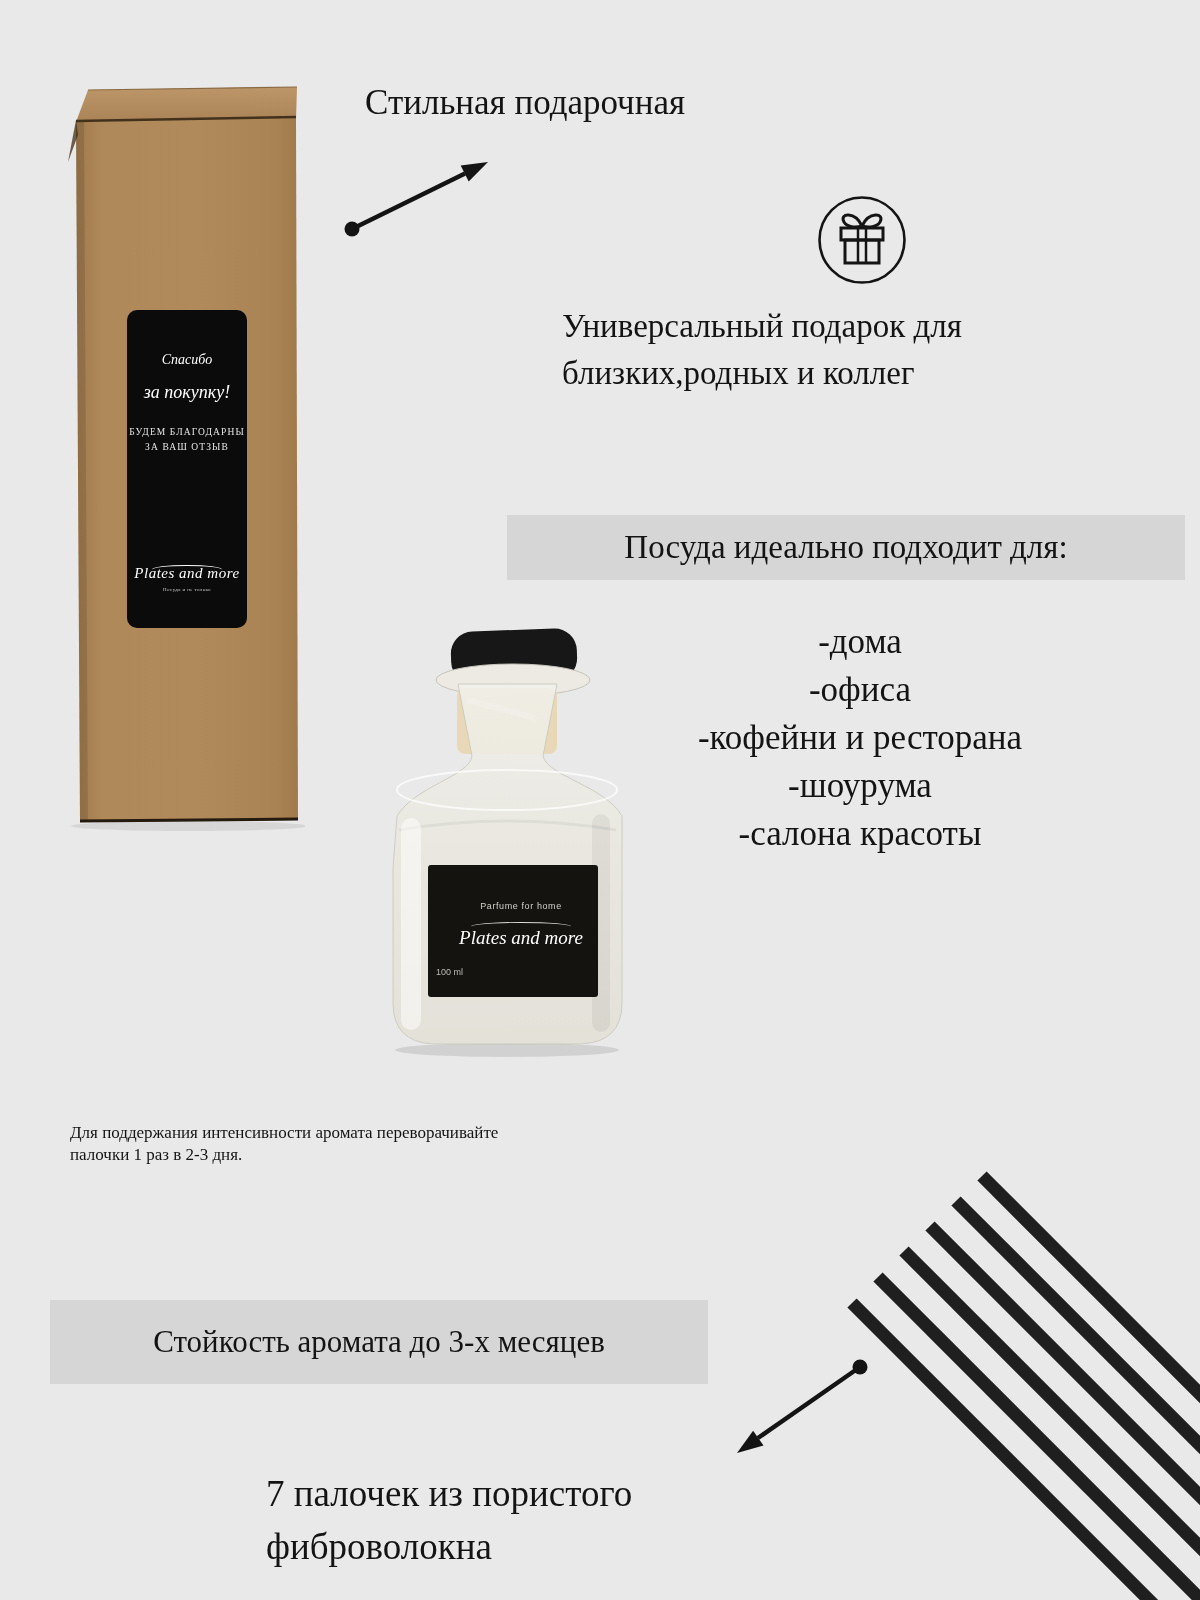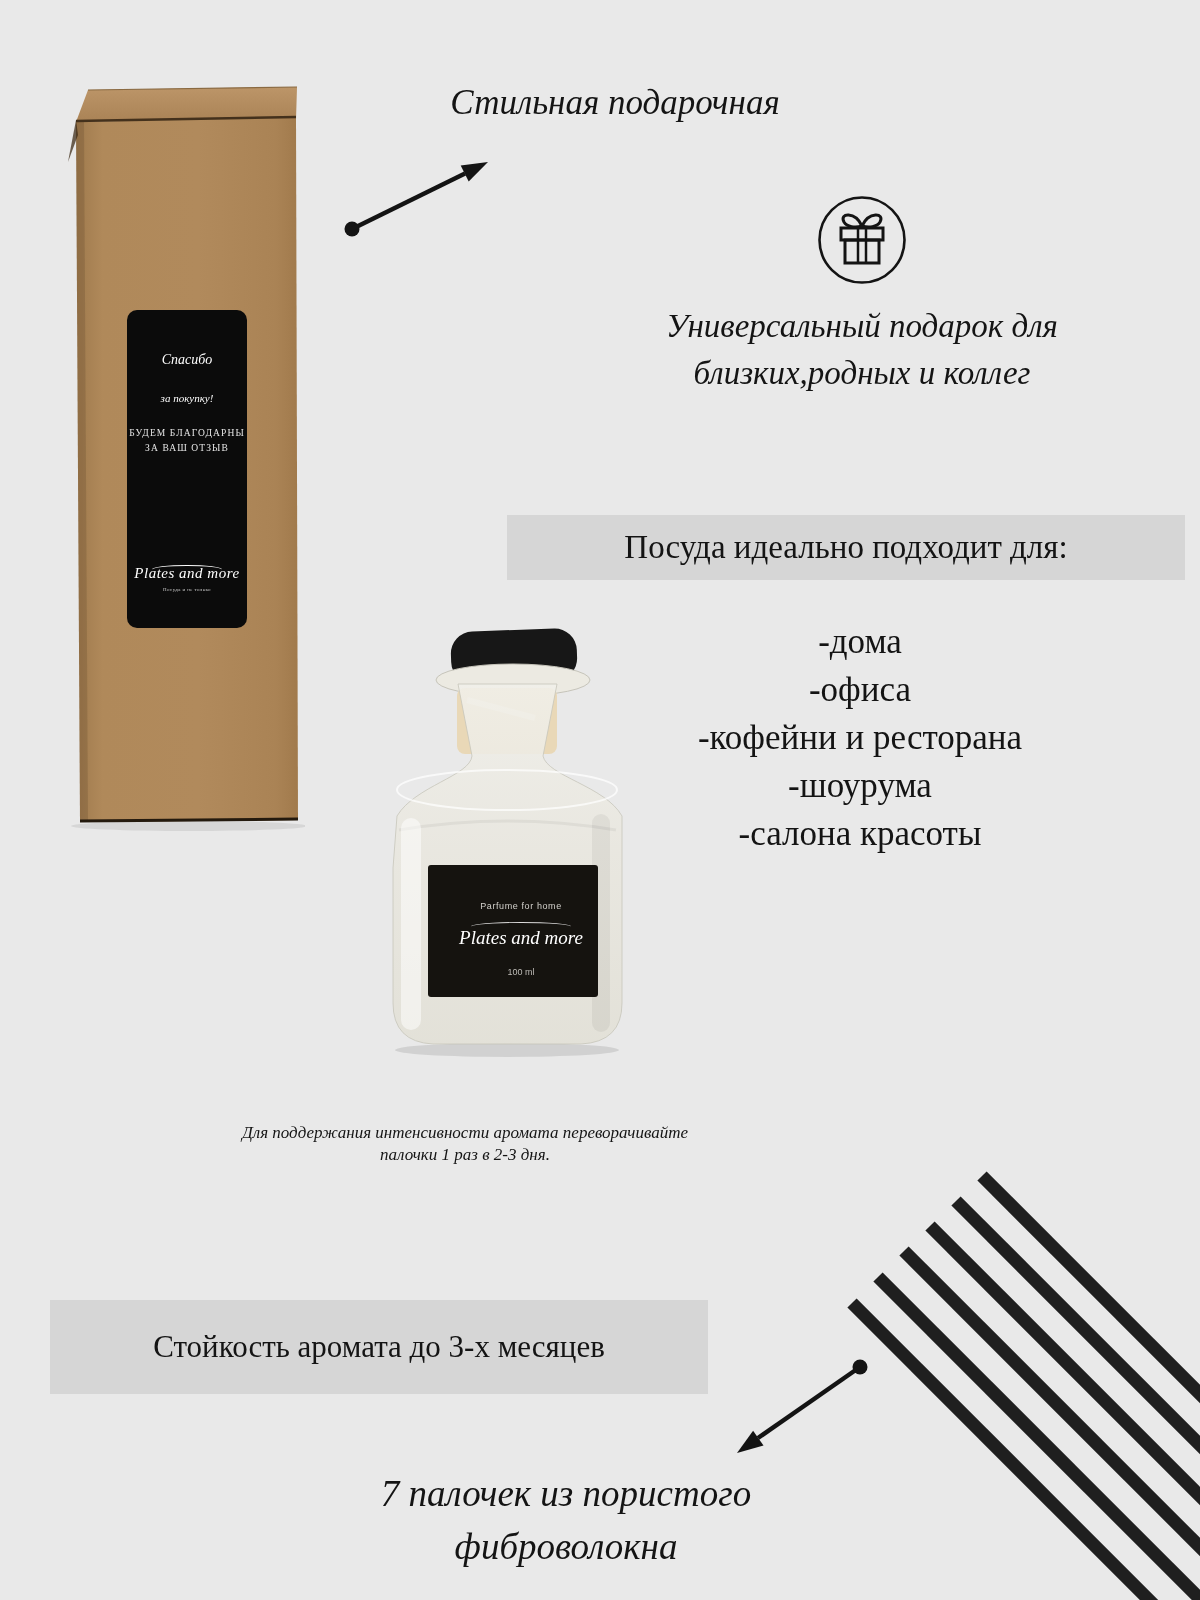--- a/index.html
+++ b/index.html
@@ -3,61 +3,61 @@
 <meta charset="utf-8">
 <style>
   html,body{margin:0;padding:0;background:#e9e9e9;}
   *{box-sizing:border-box;}
   .canvas{
     position:relative;width:1200px;height:1600px;margin:0 auto;
     background:#e9e9e9;overflow:hidden;
     font-family:"Liberation Serif","DejaVu Serif",serif;color:#141414;
   }
   .abs{position:absolute;}
-  .center{text-align:center;font-style:italic;}
+  .center{}
 
   
   .h1{left:365px;top:78px;width:500px;font-size:35px;line-height:1.45;}
   .h2{left:562px;top:303px;width:600px;font-size:33px;line-height:1.42;}
   .h3{left:266px;top:1468px;width:600px;font-size:37px;line-height:1.42;}
   .caption{left:70px;top:1122px;width:790px;font-size:17px;line-height:1.32;}
 
   
   .banner{background:#d6d6d6;display:flex;align-items:center;justify-content:center;}
   .banner1{left:507px;top:515px;width:678px;height:65px;font-size:33px;}
-  .banner2{left:50px;top:1300px;width:658px;height:94px;font-size:31px;}
+  .banner2{left:50px;top:1300px;width:658px;height:84px;font-size:31px;}
 
   
   .aroma-list{left:535px;top:618px;width:650px;font-size:35px;line-height:48px;text-align:center;}
 
   
   .box-label{
     left:127px;top:310px;width:120px;height:318px;background:#0b0b0b;
     display:flex;flex-direction:column;align-items:center;color:#fff;border-radius:10px;
   }
   .script{font-style:italic;font-family:cursive;}
   .box-label .s1{margin-top:42px;font-size:14px;}
-  .box-label .s2{margin-top:24px;font-size:11px;}
+  .box-label .s2{margin-top:14px;font-size:18px;}
   .box-label .caps{font-size:9.5px;letter-spacing:1.1px;color:#e6e6e6;}
   .box-label .c1{margin-top:24px;}
   .box-label .c2{margin-top:5px;text-align:right;}
   .box-label .spacer{flex:1;}
   .arc{width:70px;height:9px;border-top:1.5px solid #ffffff;border-radius:50%;}
   .box-label .arc{margin-bottom:-9px;}
   .box-label .brand{font-size:15px;font-style:italic;font-family:cursive;letter-spacing:.5px;}
   .box-label .tagline{margin-top:5px;margin-bottom:36px;font-size:5px;color:#cfcfcf;letter-spacing:.4px;}
 
   
   .bottle-label{left:428px;top:865px;width:170px;height:132px;color:#fff;margin-left:8px;}
   .bottle-label .top-text{position:absolute;top:36px;width:100%;text-align:center;font-size:9px;
       letter-spacing:.6px;color:#d3d1cc;font-family:"Liberation Sans",sans-serif;}
   .bottle-label .arc{position:absolute;top:57px;left:35px;width:100px;border-top-color:rgba(255,255,255,.85);}
   .bottle-label .brand{position:absolute;top:62px;width:100%;text-align:center;font-size:19px;
       font-style:italic;font-family:cursive;}
-  .bottle-label .volume{position:absolute;top:102px;width:100%;text-align:center;font-size:9px;
+  .bottle-label .volume{position:absolute;top:102px;width:100%;text-align:left;font-size:9px;
       color:#bdbbb6;font-family:"Liberation Sans",sans-serif;}
 </style>
 </head>
 <body>
 
 <div class="canvas">
 
   <svg class="abs" style="left:55px;top:72px;width:250px;height:760px" viewBox="0 0 250 760">
     <defs>
       <linearGradient id="kraft" x1="0" y1="0" x2="1" y2="0">

